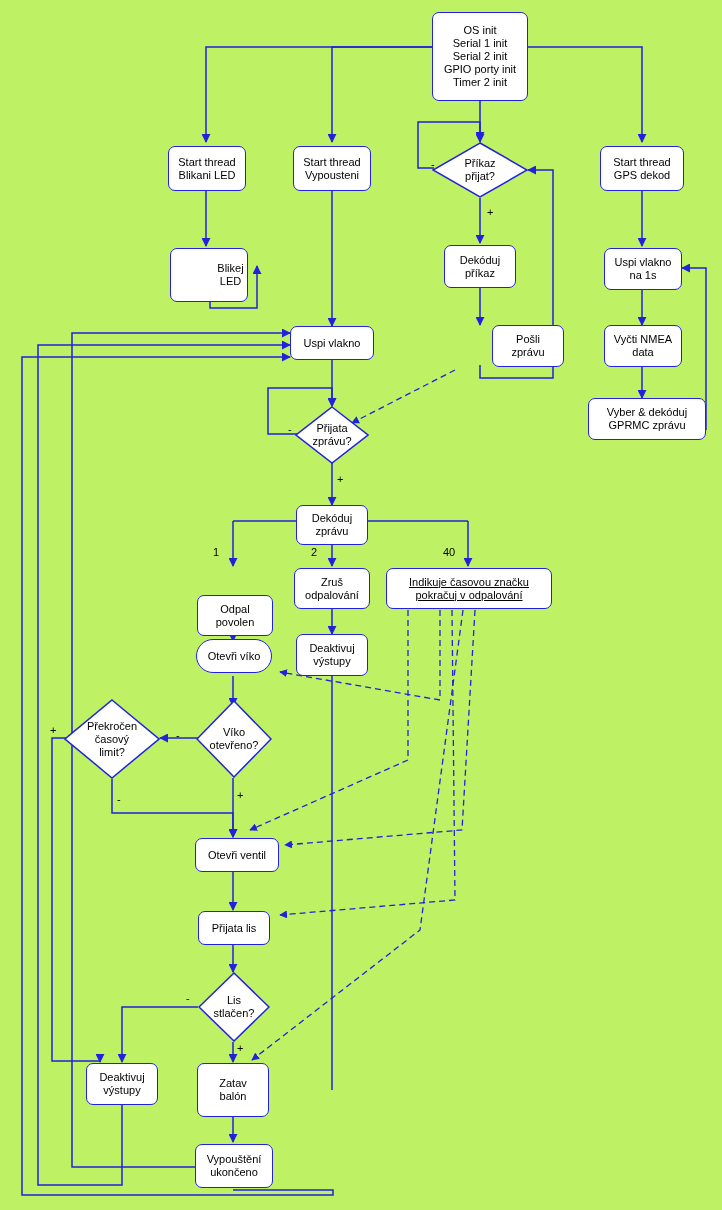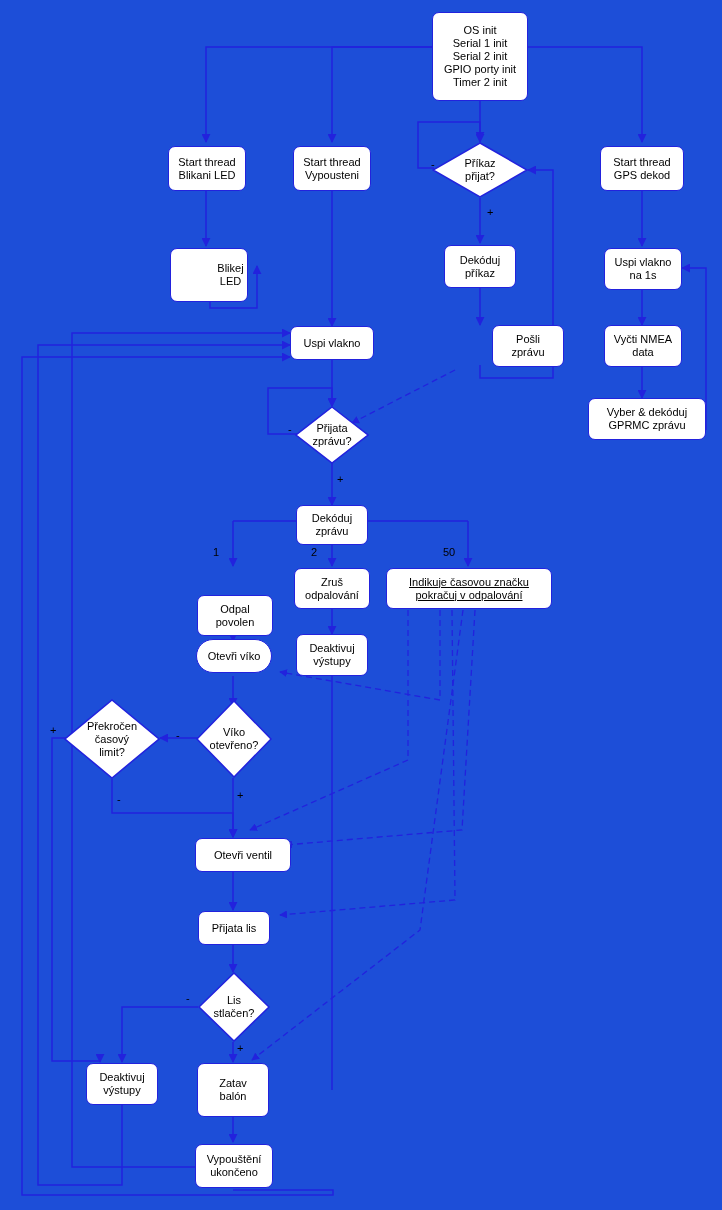--- a/index.html
+++ b/index.html
@@ -4,21 +4,21 @@
 <style>
   html, body {
     margin: 0;
     padding: 0;
     background: #ffffff;
   }
   #canvas {
     position: relative;
     width: 722px;
     height: 1210px;
-    background: #1d4ed8;
+    background: #bef264;
     font-family: "Liberation Sans", sans-serif;
     overflow: hidden;
   }
   svg.edges {
     position: absolute;
     left: 0;
     top: 0;
     width: 722px;
     height: 1210px;
     pointer-events: none;
@@ -276,21 +276,21 @@
   </div>
 
   <div class="diamond-wrap" style="left:196px; top:700px; width:76px; height:78px;">
     <svg width="76" height="78">
       <polygon points="38,1 75,39 38,77 1,39" fill="#ffffff" stroke="#2222dd" stroke-width="1.5"></polygon>
     </svg>
     <div class="diamond-label">Víko
 otevřeno?</div>
   </div>
 
-  <div class="node box" style="left:195px; top:838px; width:96px; height:34px;">
+  <div class="node box" style="left:195px; top:838px; width:84px; height:34px;">
     <span>Otevři ventil</span>
   </div>
 
   <div class="node box" style="left:198px; top:911px; width:72px; height:34px;">
     <span>Přijata lis</span>
   </div>
 
   <div class="diamond-wrap" style="left:198px; top:972px; width:72px; height:70px;">
     <svg width="72" height="70">
       <polygon points="36,1 71,35 36,69 1,35" fill="#ffffff" stroke="#2222dd" stroke-width="1.5"></polygon>
@@ -313,21 +313,21 @@
     <span>Vypouštění
 ukončeno</span>
   </div>
 
   <div class="elabel" style="left:431px; top:158px;">-</div>
   <div class="elabel" style="left:487px; top:206px;">+</div>
   <div class="elabel" style="left:288px; top:423px;">-</div>
   <div class="elabel" style="left:337px; top:473px;">+</div>
   <div class="elabel" style="left:213px; top:546px;">1</div>
   <div class="elabel" style="left:311px; top:546px;">2</div>
-  <div class="elabel" style="left:443px; top:546px;">50</div>
+  <div class="elabel" style="left:443px; top:546px;">40</div>
   <div class="elabel" style="left:50px; top:724px;">+</div>
   <div class="elabel" style="left:176px; top:729px;">-</div>
   <div class="elabel" style="left:117px; top:793px;">-</div>
   <div class="elabel" style="left:237px; top:789px;">+</div>
   <div class="elabel" style="left:186px; top:992px;">-</div>
   <div class="elabel" style="left:237px; top:1042px;">+</div>
 
 </div>
 
 </body></html>

